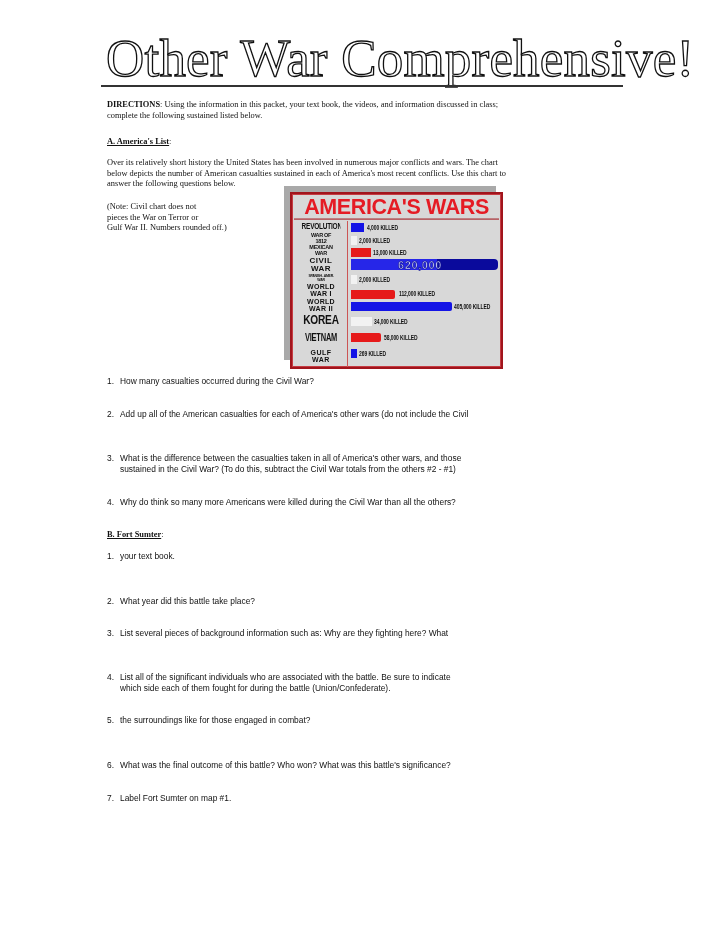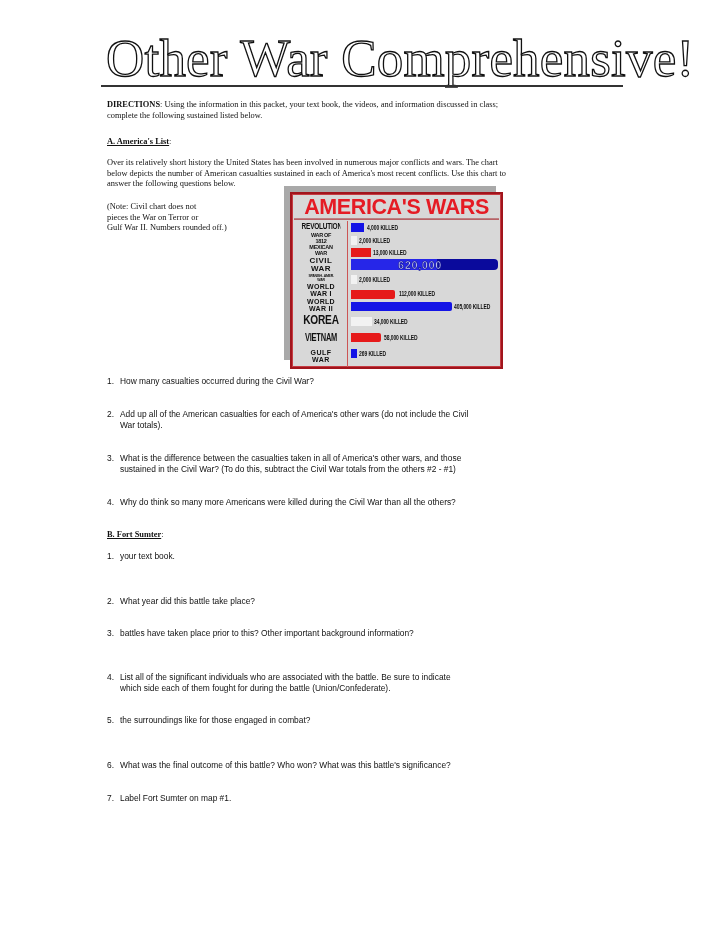--- a/index.html
+++ b/index.html
@@ -110,21 +110,20 @@
 <div class="abs q" style="top:376px;">
   <span class="num">1.</span>
   <span class="txt">
       <span style="display:block">How many casualties occurred during the Civil War?</span>
     </span>
 </div>
 <div class="abs q" style="top:409px;">
   <span class="num">2.</span>
   <span class="txt">
       <span style="display:block">Add up all of the American casualties for each of America's other wars (do not include the Civil</span>
-      <span style="display:block">War totals).</span>
     </span>
 </div>
 <div class="abs q" style="top:453px;">
   <span class="num">3.</span>
   <span class="txt">
       <span style="display:block">What is the difference between the casualties taken in all of America's other wars, and those</span>
       <span style="display:block">sustained in the Civil War? (To do this, subtract the Civil War totals from the others #2 - #1)</span>
     </span>
 </div>
 <div class="abs q" style="top:497px;">
@@ -145,21 +144,21 @@
 </div>
 <div class="abs q" style="top:596px;">
   <span class="num">2.</span>
   <span class="txt">
       <span style="display:block">What year did this battle take place?</span>
     </span>
 </div>
 <div class="abs q" style="top:628px;">
   <span class="num">3.</span>
   <span class="txt">
-      <span style="display:block">battles have taken place prior to this?  Other important background information?</span>
+      <span style="display:block">List several pieces of background information such as: Why are they fighting here?  What</span>
     </span>
 </div>
 <div class="abs q" style="top:672px;">
   <span class="num">4.</span>
   <span class="txt">
       <span style="display:block">List all of the significant individuals who are associated with the battle.  Be sure to indicate</span>
       <span style="display:block">which side each of them fought for during the battle (Union/Confederate).</span>
     </span>
 </div>
 <div class="abs q" style="top:715px;">

